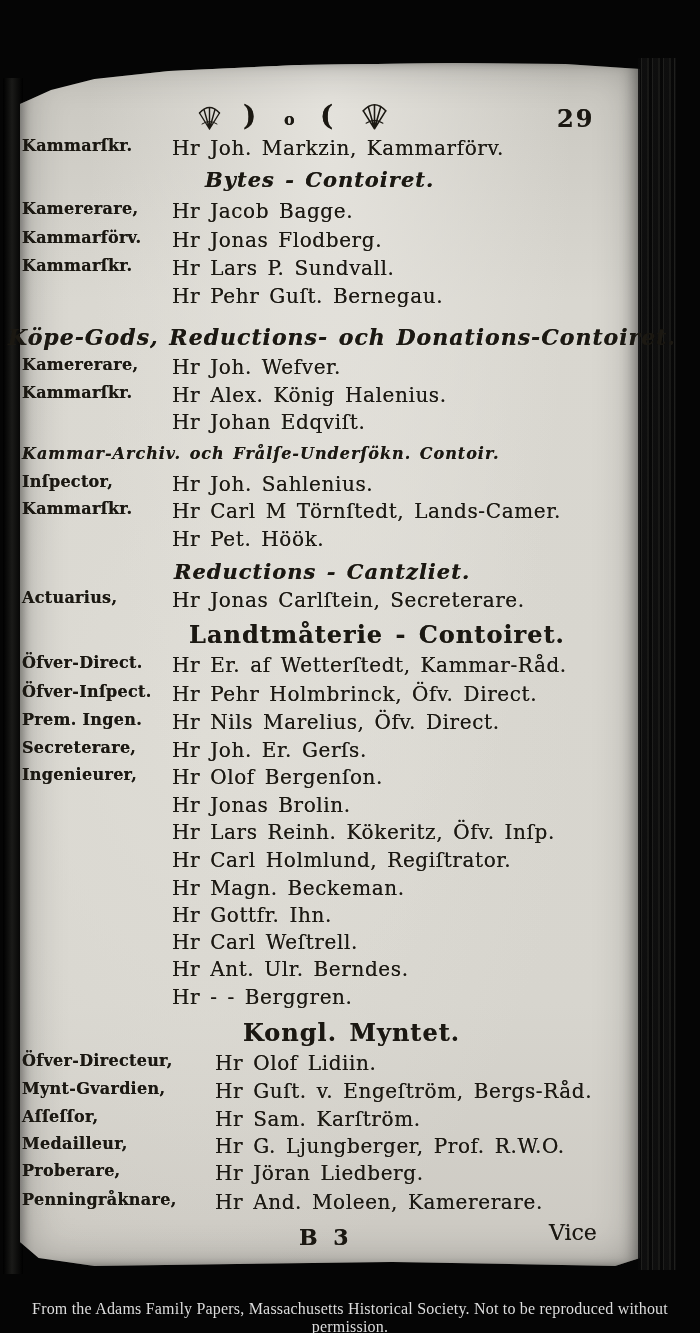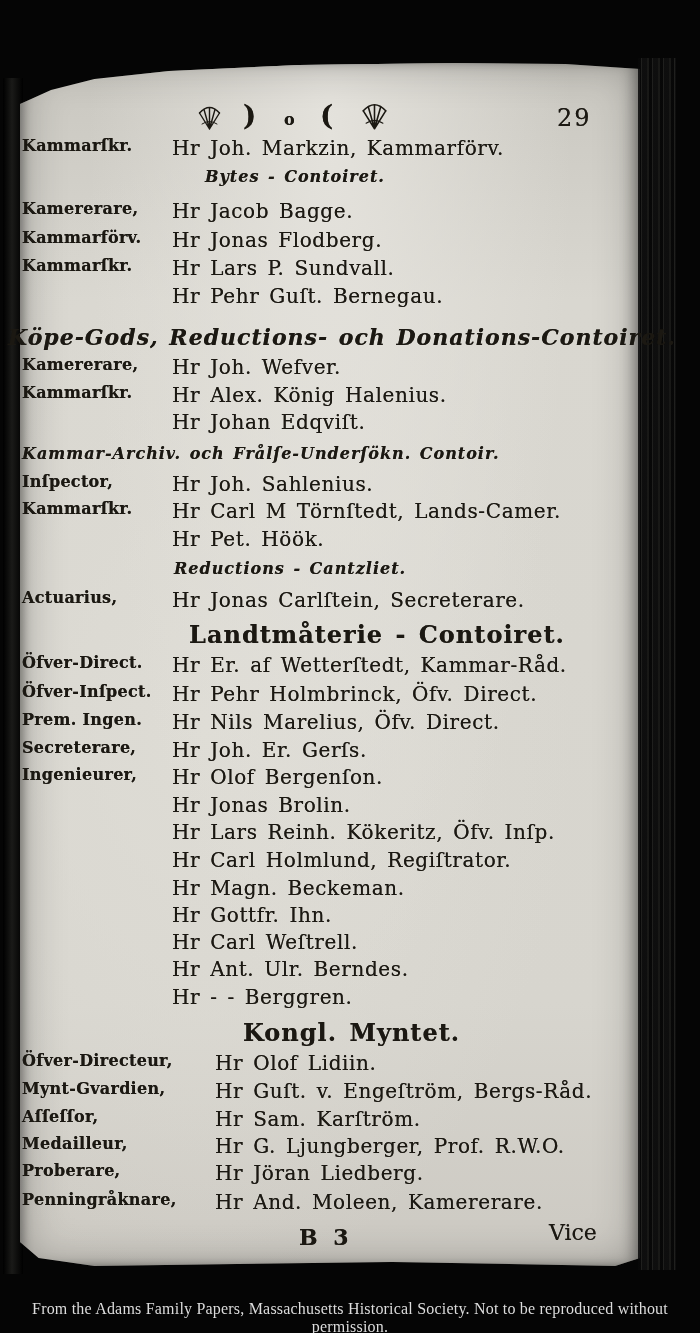--- a/index.html
+++ b/index.html
@@ -26,23 +26,23 @@
     box-shadow:inset 0 0 46px rgba(0,0,0,.30), inset -6px 0 14px rgba(0,0,0,.35), inset 4px 0 10px rgba(0,0,0,.28);
     clip-path:polygon(0 44px,5% 30px,12% 19px,24% 11px,45% 5px,70% 3px,88% 4px,100% 9px,
                       100% calc(100% - 10px),96% calc(100% - 2px),60% calc(100% - 6px),
                       12% calc(100% - 2px),3% calc(100% - 10px),0 calc(100% - 26px));
   }
   .ink{color:#1b1812;text-shadow:0 0 .6px rgba(27,24,18,.75);}
   .row{position:absolute;left:0;width:700px;white-space:nowrap;}
   .lbl{position:absolute;left:22px;font-weight:700;font-size:16px;letter-spacing:.3px;}
   .val{position:absolute;left:172px;font-weight:400;font-size:20px;letter-spacing:.6px;word-spacing:3px;}
   .val2{left:215px;}
-  .h-it{position:absolute;font-style:italic;font-weight:700;font-size:16px;letter-spacing:1px;word-spacing:2px;}
+  .h-it{position:absolute;font-style:italic;font-weight:700;font-size:21px;letter-spacing:1px;word-spacing:2px;}
   .h-big{position:absolute;font-weight:700;font-size:24px;letter-spacing:1px;word-spacing:3px;margin-left:44px;}
-  .pageno{position:absolute;left:557px;top:104px;font-weight:400;font-size:24px;letter-spacing:2px;}
+  .pageno{position:absolute;left:557px;top:104px;font-weight:700;font-size:24px;letter-spacing:2px;}
   .orn{position:absolute;}
   .orn-paren{font-weight:700;font-size:28px;}
   .orn-o{font-weight:700;font-size:16px;}
   .sig{position:absolute;left:299px;top:1224px;font-weight:700;font-size:22px;letter-spacing:4px;}
   .catch{position:absolute;left:549px;top:1220px;font-weight:400;font-size:22px;}
   .caption{
     position:absolute;left:0;top:1300px;width:700px;text-align:center;
     color:#dcdcdc;font-family:"Liberation Serif",serif;font-size:16px;letter-spacing:.2px;
   }
 </style>

